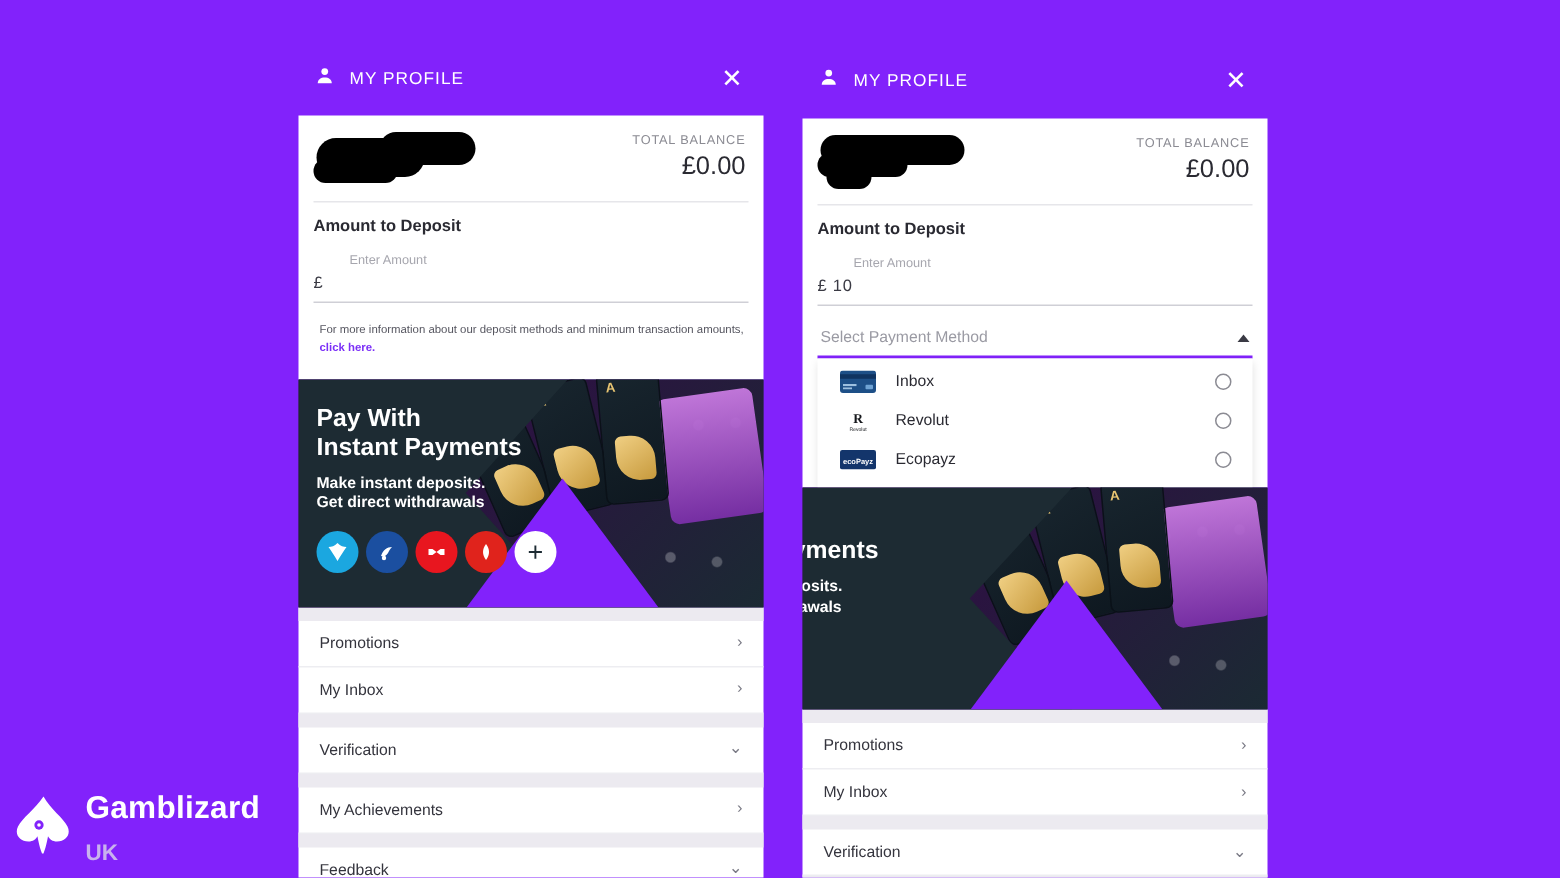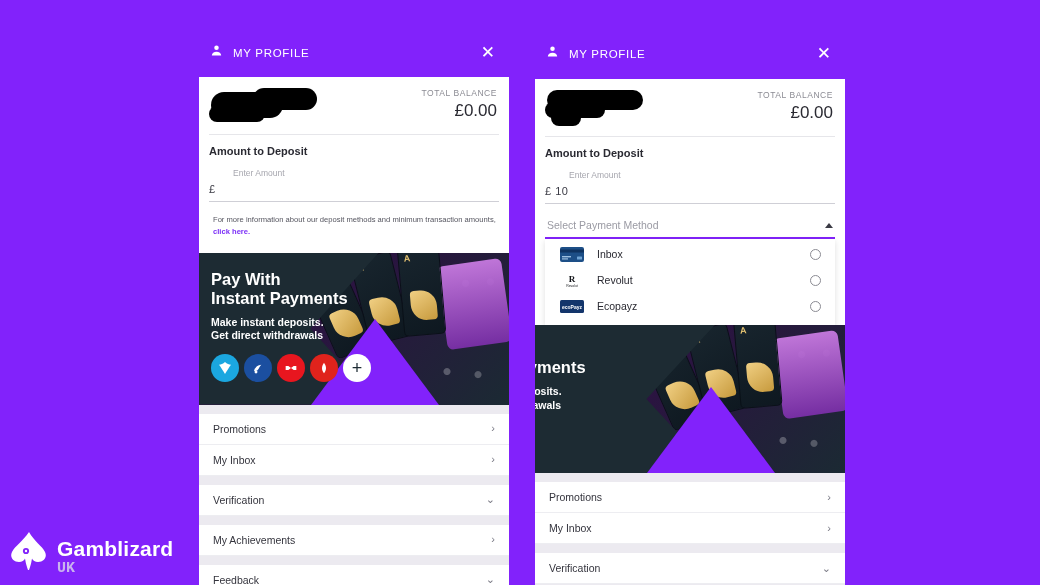--- a/index.html
+++ b/index.html
@@ -119,21 +119,21 @@
     display:flex; align-items:center; justify-content:space-between;
     padding: 0 14px; height: 31px; border-bottom: 1px solid #ededf1;
   }
   .mi-label { font-size: 10.5px; color: #34343d; }
   .chev { color:#7a7a85; font-size: 11px; line-height:1; }
 
   
   .brand { position:absolute; left: 10px; bottom: 9px; display:flex; align-items:flex-end; gap:9px; }
   .brand-text { line-height: 1; }
   .bt1 { color:#fff; font-size: 21px; font-weight: bold; letter-spacing:.2px; }
-  .bt2 { color:#c9b2ee; font-size: 15px; font-weight: bold; margin-top: 2px; font-family: Liberation Mono, monospace; }
+  .bt2 { color:#c9b2ee; font-size: 15px; font-weight: bold; margin-top: 12px; }
 </style>
 </head>
 <body>
 
 <div class="stage">
 
   <div class="panel" id="panel-left">
 
     <div class="titlebar">
       <div class="tb-left">

